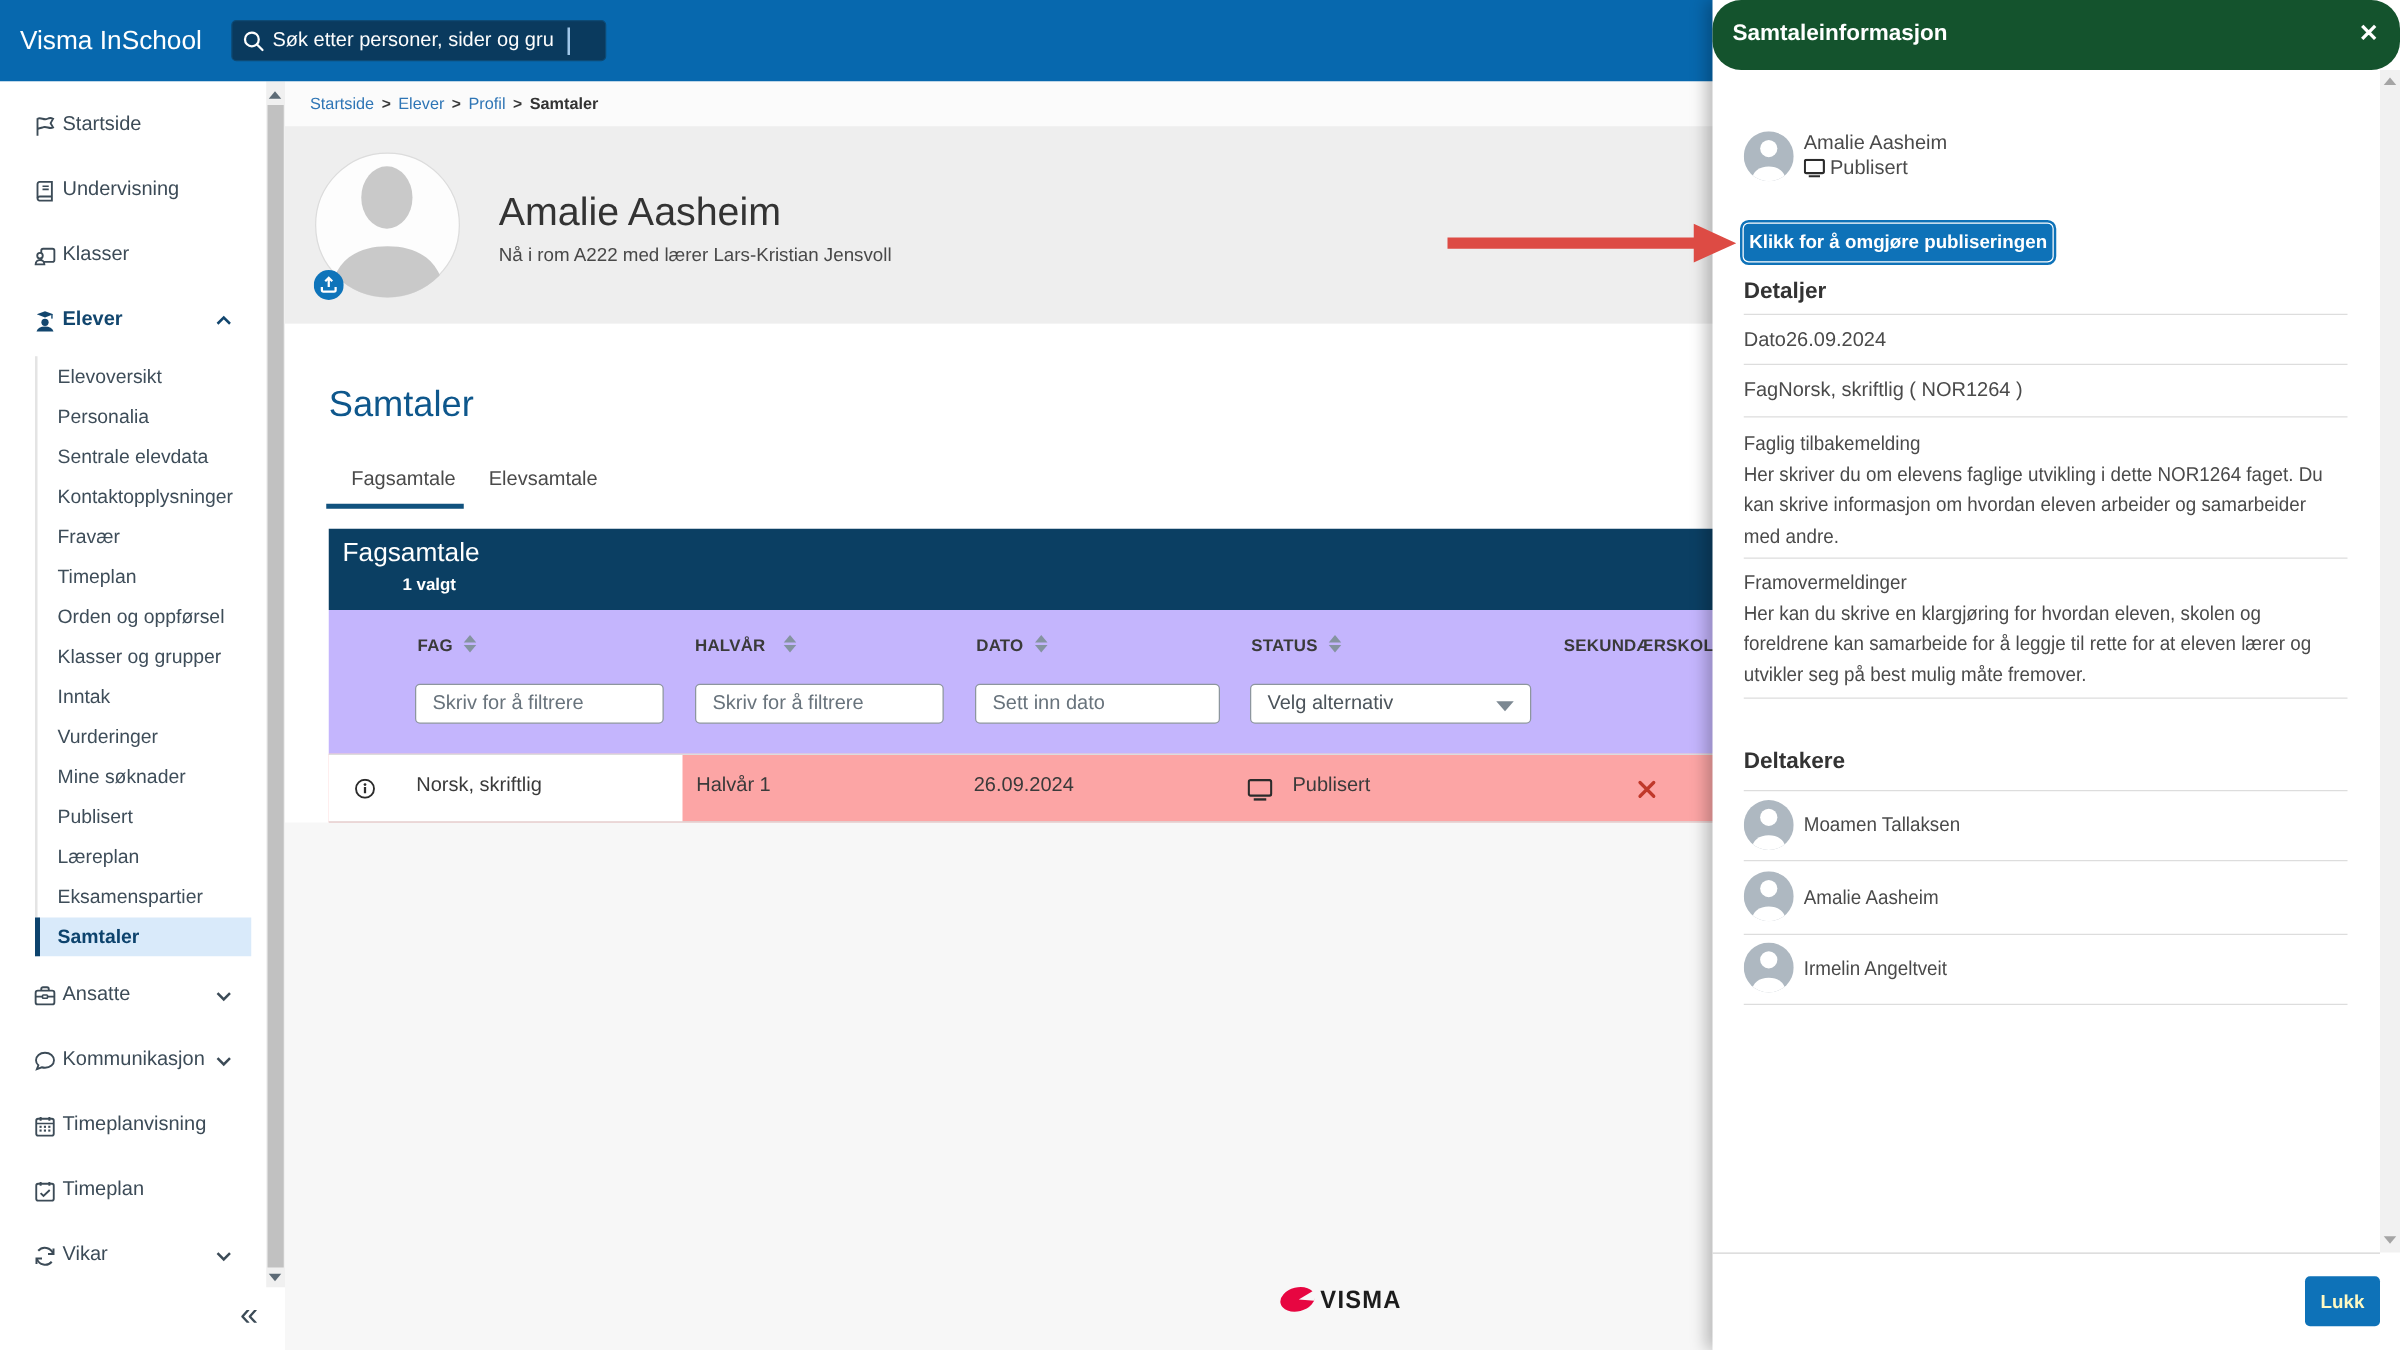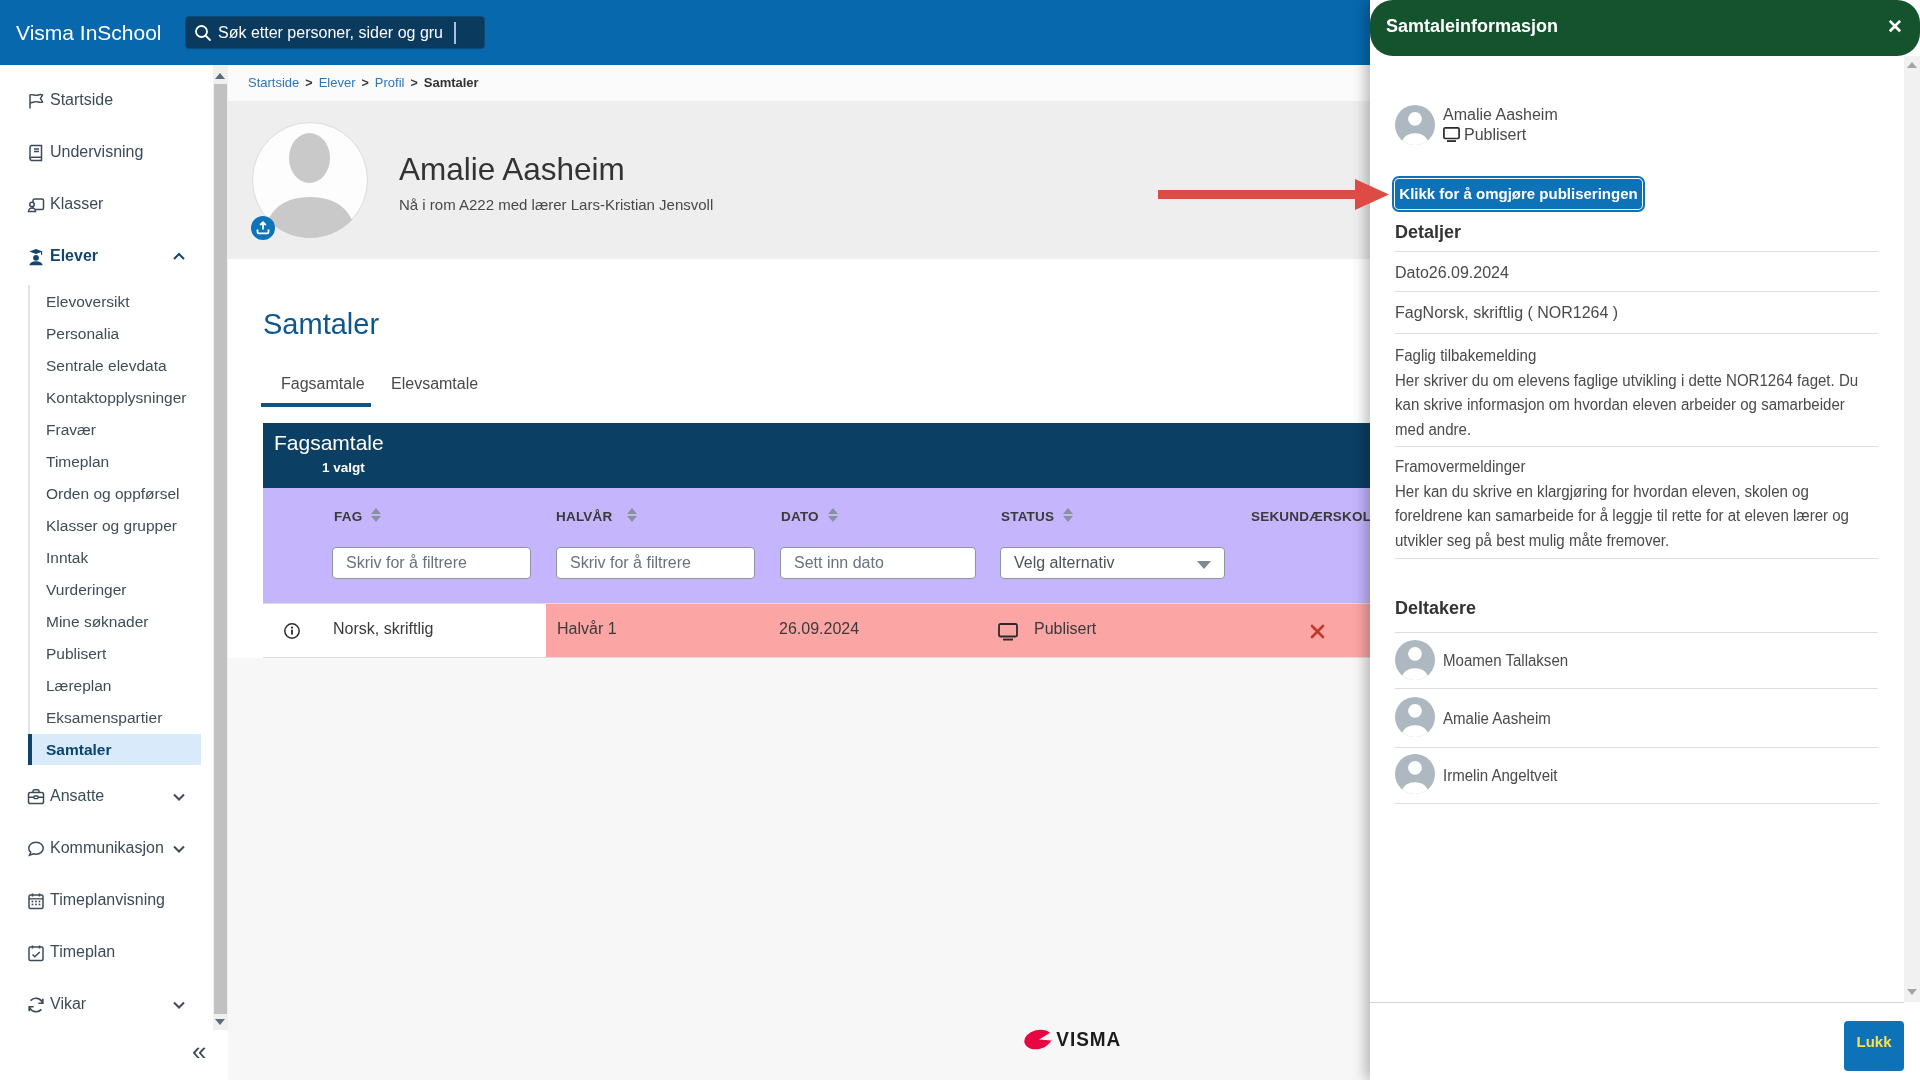--- a/index.html
+++ b/index.html
@@ -68,21 +68,21 @@
   #dhead { position:absolute; left:0; top:0; width:550px; height:56px; background:#14532d;border-radius:23px; }
   #dhead .t { position:absolute; left:16px; top:16px; color:#fff; font-size:18px; font-weight:bold; }
   #dhead .x { position:absolute; left:517px; top:15px; color:#fff; font-size:19px; font-weight:bold; }
   .davatar { position:absolute; width:40px; height:40px; }
   .dtxt { position:absolute; font-size:16px; color:#4a4a4a; }
   .dn { transform:scale(0.94,1); transform-origin:left top; white-space:nowrap; }
   .ddiv { position:absolute; left:25px; width:483px; height:1px; background:#dddddd; }
   .dhead2 { position:absolute; left:25px; font-size:18px; font-weight:bold; color:#333; }
   #dbtn { position:absolute; left:25px; top:179px; width:247px; height:30px; background:#0e72b8; border-radius:4px; outline:2px solid #0e72b8; outline-offset:1px; color:#fff; font-size:15px; font-weight:bold; text-align:center; line-height:30px; }
   #dfootline { position:absolute; left:0; top:1002px; width:534px; height:1px; background:#d4d4d4; }
-  #lukk { position:absolute; left:474px; top:1021px; width:60px; height:50px; background:#0e72b8; border-radius:4px; color:#fde047; font-size:15px; font-weight:bold; text-align:center; line-height:42px; }
+  #lukk { position:absolute; left:474px; top:1021px; width:60px; height:40px; background:#0e72b8; border-radius:4px; color:#fef9c3; font-size:15px; font-weight:bold; text-align:center; line-height:42px; }
   #dscroll { position:absolute; left:534px; top:56px; width:16px; height:946px; background:#f1f1f1; }
 
   
   #redarrow { position:absolute; left:1157px; top:178px; width:233px; height:33px; z-index:20; }
 </style>
 </head>
 <body>
 
 <div id="topnav">
   <div id="logo">Visma InSchool</div>

